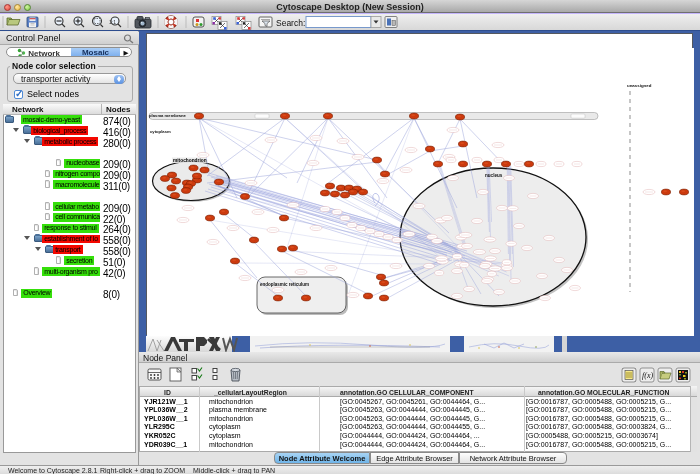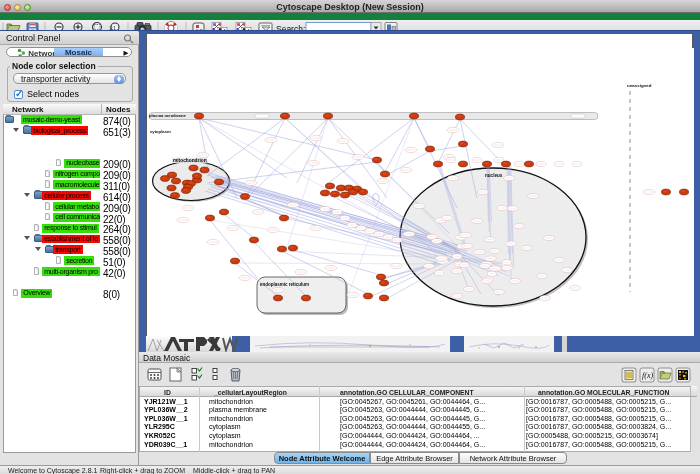--- a/index.html
+++ b/index.html
@@ -1,30 +1,30 @@
 <!DOCTYPE html>
 <html><head><meta charset="utf-8"><style>
 * { margin:0; padding:0; box-sizing:border-box; }
 html,body { width:700px; height:474px; overflow:hidden; font-family:"Liberation Sans",sans-serif; }
-#app { position:relative; width:700px; height:474px; background:#15803d; }
+#app { position:relative; width:700px; height:474px; background:#c4b5fd; }
 
 #tbar { position:absolute; left:0; top:0; width:700px; height:13px; background:linear-gradient(#d6d6d6,#a9a9a9); border-bottom:1px solid #6f6f6f; }
 #tbar .tl { position:absolute; top:3.5px; width:7px; height:7px; border-radius:50%; }
 #tbar .title { position:absolute; width:100%; text-align:center; top:1.5px; font-size:9px; font-weight:bold; color:#222; }
 
-#toolbar { position:absolute; left:0; top:14px; width:700px; height:16px; background:linear-gradient(#efefef,#d8d8d8);margin-top:6px; }
+#toolbar { position:absolute; left:0; top:14px; width:700px; height:16px; background:linear-gradient(#efefef,#d8d8d8); }
 #toolbar svg { position:absolute; top:0; left:0; }
 #mainline { position:absolute; left:0; top:30px; width:700px; height:2px; background:#2d4d8e; }
 
 #cpanel { position:absolute; left:0; top:31px; width:139px; height:434px; background:#e3e3e3; border-right:1px solid #9a9a9a; }
 #cphead { position:absolute; left:0; top:1px; width:139px; height:13px; background:linear-gradient(#e8e8e8,#cfcfcf); border-bottom:1px solid #aaa; }
 #cphead span { position:absolute; left:6px; top:1px; font-size:9px; color:#111; }
 #cptabs { position:absolute; left:6px; top:15.5px; width:126px; height:10.5px; background:#fff; border:1px solid #8f8f8f; border-radius:7px; overflow:hidden; }
 #cptabs .seg1 { position:absolute; left:0; top:0; width:63px; height:10.5px; font-size:8px; font-weight:bold; color:#333; text-align:center; line-height:10px; }
-#cptabs .seg2 { position:absolute; left:47px; top:0; width:49px; height:10.5px; background:linear-gradient(#a8ccf6,#74a9ec); font-size:8px; font-weight:bold; color:#16305e; text-align:center; line-height:10px; }
+#cptabs .seg2 { position:absolute; left:64px; top:0; width:49px; height:10.5px; background:linear-gradient(#a8ccf6,#74a9ec); font-size:8px; font-weight:bold; color:#16305e; text-align:center; line-height:10px; }
 #cptabs .seg3 { position:absolute; left:112px; top:0; width:14px; height:10.5px; font-size:6.5px; color:#111; text-align:center; line-height:10.5px; }
 #gbox { position:absolute; left:7px; top:35px; width:126px; height:36px; border:1px solid #aaa; border-radius:3px; }
 #gboxlbl { position:absolute; left:10px; top:29.5px; background:#e3e3e3; padding:0 2px; font-size:8.5px; font-weight:bold; color:#111; }
 #combo { position:absolute; left:13px; top:42px; width:113px; height:11px; background:linear-gradient(#fff,#e4e4e4); border:1px solid #999; border-radius:5px; font-size:8.5px; color:#111; line-height:10px; padding-left:7px; }
 #combo .step { position:absolute; right:1px; top:0.5px; width:10px; height:9px; background:linear-gradient(#9dc1f2,#5b92e2); border-radius:4px; }
 #combo .step:before { content:""; position:absolute; left:2.5px; top:1.5px; border-left:2.5px solid transparent; border-right:2.5px solid transparent; border-bottom:3px solid #fff; }
 #combo .step:after { content:""; position:absolute; left:2.5px; bottom:1.5px; border-left:2.5px solid transparent; border-right:2.5px solid transparent; border-top:3px solid #fff; }
 #cbx { position:absolute; left:14px; top:59px; width:9px; height:9px; background:#fff; border:1.5px solid #4f8ad6; border-radius:2px; }
 #cbx:after { content:"\2713"; position:absolute; left:0px; top:-3px; font-size:10px; font-weight:bold; color:#2f6fc4; }
 #cbxlbl { position:absolute; left:27px; top:58px; font-size:9px; color:#000; }
@@ -210,42 +210,42 @@
       <div style="position:absolute; left:0; top:-84px; width:133px; height:422px;">
 <div class="trow" style="top:83.3px;">
             <span class="fold" style="left:2px;"></span>
             <span class="tt" style="left:18px;max-width:79px;overflow:hidden;background:#35df0a;color:#000;">mosaic-demo-yeast</span>
             <span class="tc" style="color:#000;">874(0)</span>
           </div>
 <div class="trow" style="top:94.1px;">
             <span class="arr" style="left:10.0px;"></span>
             <span class="fold" style="left:19.5px;"></span>
             <span class="tt" style="left:28.2px;max-width:69px;overflow:hidden;background:#f40800;color:#000;">biological_process</span>
-            <span class="tc" style="color:#000;">651(3)</span>
+            <span class="tc" style="color:#000;">416(0)</span>
+          </div>
+<div class="trow" style="top:105.0px;">
+            <span class="arr" style="left:21.0px;"></span>
+            <span class="fold" style="left:30.5px;"></span>
+            <span class="tt" style="left:39.2px;max-width:58px;overflow:hidden;background:#f40800;color:#000;">metabolic process</span>
+            <span class="tc" style="color:#000;">280(0)</span>
           </div>
 <div class="trow" style="top:126.6px;">
             <span class="file" style="left:52.5px;"></span>
             <span class="tt" style="left:61.2px;max-width:36px;overflow:hidden;background:#35df0a;color:#000;">nucleobase-</span>
             <span class="tc" style="color:#000;">209(0)</span>
           </div>
 <div class="trow" style="top:137.4px;">
             <span class="file" style="left:41.5px;"></span>
             <span class="tt" style="left:50.2px;max-width:47px;overflow:hidden;background:#35df0a;color:#000;">nitrogen compo</span>
             <span class="tc" style="color:#000;">209(0)</span>
           </div>
 <div class="trow" style="top:148.3px;">
             <span class="file" style="left:41.5px;"></span>
             <span class="tt" style="left:50.2px;max-width:47px;overflow:hidden;background:#35df0a;color:#000;">macromolecule</span>
             <span class="tc" style="color:#000;">311(0)</span>
-          </div>
-<div class="trow" style="top:159.1px;">
-            <span class="arr" style="left:21.0px;"></span>
-            <span class="fold" style="left:30.5px;"></span>
-            <span class="tt" style="left:39.2px;max-width:58px;overflow:hidden;background:#f40800;color:#000;">cellular process</span>
-            <span class="tc" style="color:#000;">614(0)</span>
           </div>
 <div class="trow" style="top:169.9px;">
             <span class="file" style="left:41.5px;"></span>
             <span class="tt" style="left:50.2px;max-width:47px;overflow:hidden;background:#35df0a;color:#000;">cellular metabo</span>
             <span class="tc" style="color:#000;">209(0)</span>
           </div>
 <div class="trow" style="top:180.8px;">
             <span class="file" style="left:41.5px;"></span>
             <span class="tt" style="left:50.2px;max-width:47px;overflow:hidden;background:#35df0a;color:#000;">cell communicat</span>
             <span class="tc" style="color:#000;">22(0)</span>
@@ -928,21 +928,21 @@
             <circle cx="55" cy="12" r="0.8" fill="#d8c24a"></circle>
             <circle cx="72" cy="11" r="0.8" fill="#8aa04a"></circle>
           </svg>
       </div>
       <div class="sl" style="left:416px; width:5px; background:#d5d5d5;"></div>
     </div>
   </div>
 
   <div id="dpanel">
     <div id="dphead">
-        <span>Data Mosaic</span>
+        <span>Node Panel</span>
       </div>
     <div id="dptool">
       <svg width="561" height="23" viewBox="0 0 561 23">
 
         <rect x="9" y="6" width="13" height="11" rx="1.5" fill="#f8f8f8" stroke="#444" stroke-width="0.9"></rect>
         <line x1="9" y1="9.5" x2="22" y2="9.5" stroke="#444" stroke-width="0.8"></line>
         <circle cx="12" cy="12" r="0.9" fill="#333"></circle>
           <circle cx="15.5" cy="12" r="0.9" fill="#333"></circle>
           <circle cx="19" cy="12" r="0.9" fill="#333"></circle>
         <circle cx="12" cy="15" r="0.9" fill="#333"></circle>

